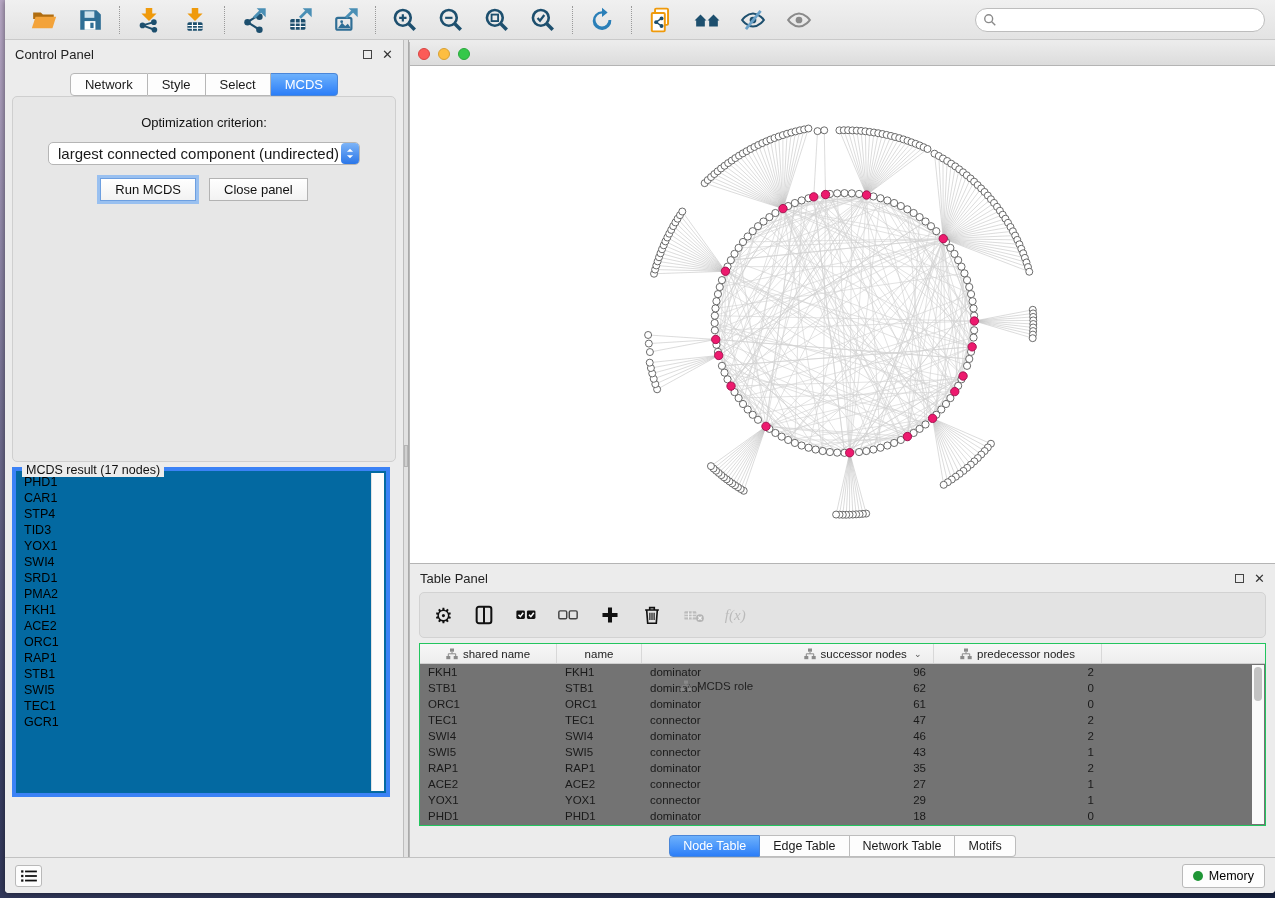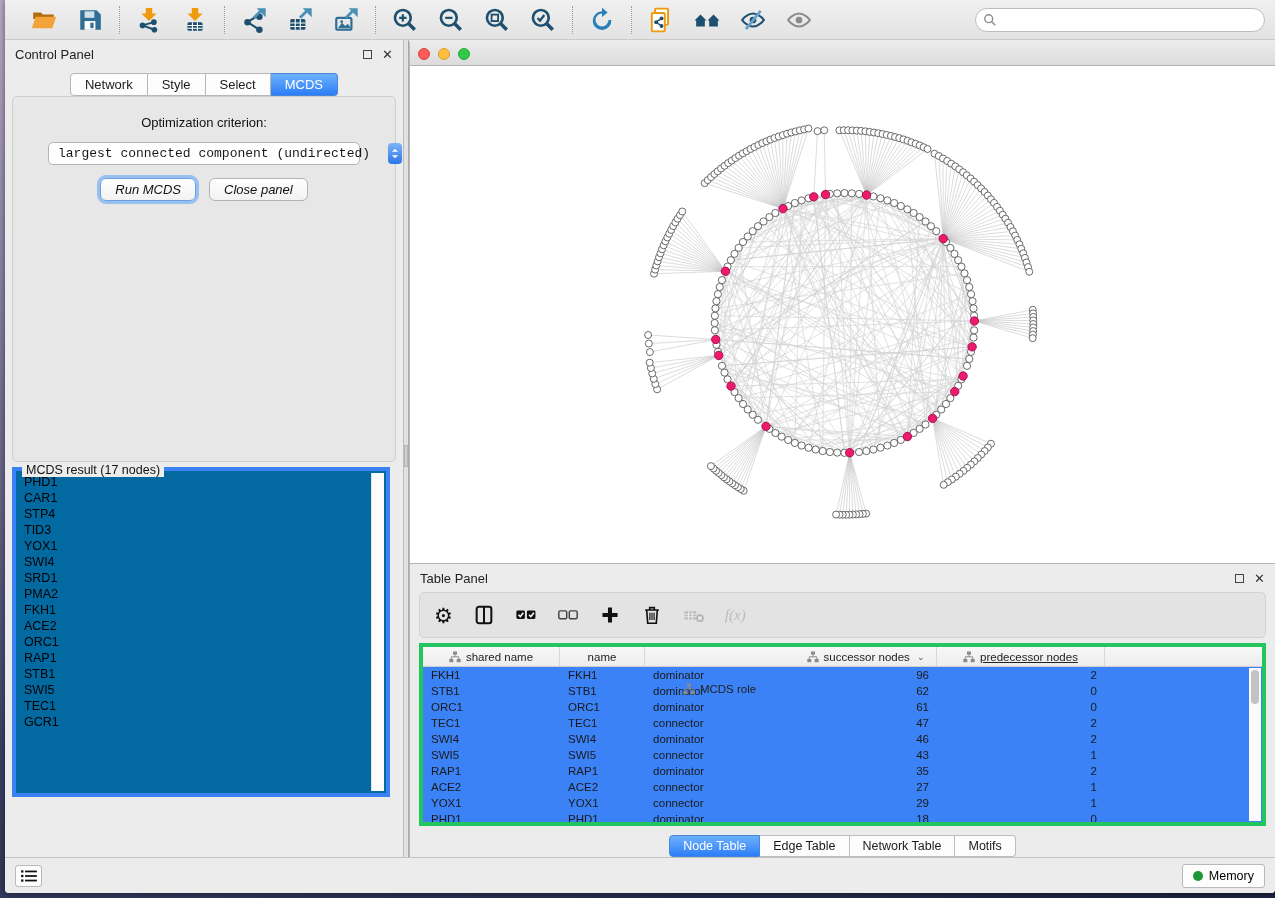--- a/index.html
+++ b/index.html
@@ -34,26 +34,26 @@
   .cp-tab { padding:3px 14px; font-size:13px; background:#fdfdfd; border:1px solid #b7b7b7; border-left:none; cursor:pointer; }
   .cp-tab:first-child { border-left:1px solid #b7b7b7; border-radius:4px 0 0 4px; }
   .cp-tab:last-child { border-radius:0 4px 4px 0; }
   .cp-tab.active { background:linear-gradient(#6db1fc,#2c7ef8); color:#fff; border-color:#4a86d8;text-align:right; }
 
   .cp-content { position:absolute; top:56px; left:7px; right:7px; height:366px;
     background:#e7e7e7; border:1px solid #cicfcf; border:1px solid #cfcfcf; border-radius:5px; }
   .opt-label { text-align:center; margin-top:18px; font-size:13px; color:#111; }
   .dropdown { position:relative; margin:12px auto 0; width:312px; height:23px; background:#fff;
     border:1px solid #b5b5b5; border-radius:5px; display:flex; align-items:center; cursor:pointer; }
-  .dropdown-text { flex:1; padding:0 18px 0 9px; font-size:13px; white-space:nowrap;font-family:Liberation Mono, monospace; }
+  .dropdown-text { flex:1; padding:0 2px 0 9px; font-size:15px; white-space:nowrap; }
   .dropdown-stepper { width:20px; height:21px; border-radius:4px; background:linear-gradient(#7db4f7,#2a76e8);
     display:flex; flex-direction:column; align-items:center; justify-content:center; }
   .btn-row { display:flex; justify-content:center; gap:13px; margin-top:13px; }
   .mac-btn { height:23px; padding:0 14px; font-size:13px; background:linear-gradient(#ffffff,#f2f2f2);
-    border:1px solid #b3b3b3; border-radius:6px; cursor:pointer; color:#111;font-style:italic; }
+    border:1px solid #b3b3b3; border-radius:0; cursor:pointer; color:#111; }
   .mac-btn.focused { box-shadow:0 0 0 3px rgba(110,170,245,.65); border-color:#6d9fe0; }
 
   .fieldset { position:absolute; left:7px; right:13px; top:427px; height:330px;
     border:4px solid #3b82f6; background:#0369a1; }
   .fieldset-legend { position:absolute; top:-8px; left:6px; background:#ececec; padding:0 4px; font-size:12.5px; color:#111; }
   .mcds-list { position:absolute; inset:3px 16px 2px 2px; overflow:hidden; }
   .mcds-item { font-size:12.5px; line-height:16px; padding-left:6px; color:#000; }
   .list-scroll-track { position:absolute; top:2px; bottom:2px; right:2px; width:13px; background:#fcfcfc; border-left:1px solid #e2e2e2; }
 
   
@@ -81,21 +81,21 @@
     background:#ececec; border-left:1px solid #b9b9b9; border-top:1px solid #b4b4b4; }
   .tp-toolbar { position:absolute; left:9px; right:9px; top:28px; height:46px;
     background:#e3e3e3; border:1px solid #d2d2d2; border-radius:5px;
     display:flex; align-items:center; gap:20px; padding:0 14px; }
   .tp-btn { background:none; border:none; cursor:pointer; display:flex; align-items:center; }
   .tp-btn svg { width:22px; height:22px; }
   .tp-btn.disabled { opacity:.55; cursor:default; }
   .gear-glyph { font-size:21px; color:#111; line-height:1; }
   .fx-glyph { font-family:"Liberation Serif","DejaVu Serif",serif; font-style:italic; font-size:15px; color:#9a9a9a; }
 
-  .tp-table { position:absolute; left:9px; right:9px; top:79px; bottom:31px; background:#3b82f6; border:4px solid #22c55e; overflow:hidden; }
+  .tp-table { position:absolute; left:9px; right:9px; top:79px; bottom:31px; background:#737373; border:1px solid #22c55e; overflow:hidden; }
   .tbl-header { display:flex; height:20px; background:linear-gradient(#f7f7f7,#ededed); border-bottom:1px solid #cfcfcf; }
   .tbl-hcell { display:flex; align-items:center; justify-content:center; gap:5px;
     border-right:1px solid #d8d8d8; font-size:11.5px; color:#222; position:relative; cursor:pointer; }
   .tbl-hcell .sort { font-size:9px; color:#555; margin-left:2px; }
   .tbl-row { display:flex; height:16px; }
   .tbl-cell { font-size:11.5px; line-height:16px; padding:0 8px; white-space:nowrap; overflow:hidden; }
   .tbl-cell.num { text-align:right; }
   .tbl-scrollbar { position:absolute; top:21px; bottom:1px; right:1px; width:12px; background:#fafafa; }
   .tbl-thumb { position:absolute; top:2px; left:2px; width:8px; height:34px; background:#c3c3c3; border-radius:4px; }
 
@@ -1140,21 +1140,21 @@
               <g fill="#8a8a8a">
                 <rect x="4" y="0.5" width="4" height="3.2"></rect>
                 <rect x="0.3" y="8" width="4" height="3.2"></rect>
                 <rect x="7.7" y="8" width="4" height="3.2"></rect>
               </g>
               <path stroke="#8a8a8a" fill="none" d="M6 3.7v2.1M2.3 8V5.8h7.4V8"></path>
             </svg>
             <span>successor nodes</span>
             <span class="sort">⌄</span>
           </div>
-          <div class="tbl-hcell" style="width: 168px; text-decoration: underline;">
+          <div class="tbl-hcell" style="width: 168px;">
             <svg viewBox="0 0 12 12" width="12" height="12">
               <g fill="#8a8a8a">
                 <rect x="4" y="0.5" width="4" height="3.2"></rect>
                 <rect x="0.3" y="8" width="4" height="3.2"></rect>
                 <rect x="7.7" y="8" width="4" height="3.2"></rect>
               </g>
               <path stroke="#8a8a8a" fill="none" d="M6 3.7v2.1M2.3 8V5.8h7.4V8"></path>
             </svg>
             <span>predecessor nodes</span>
           </div>

